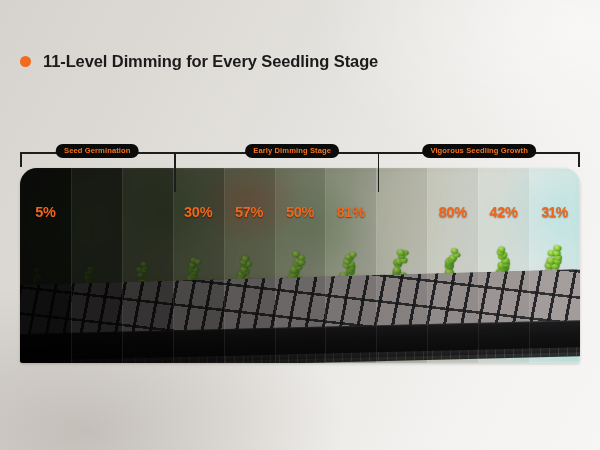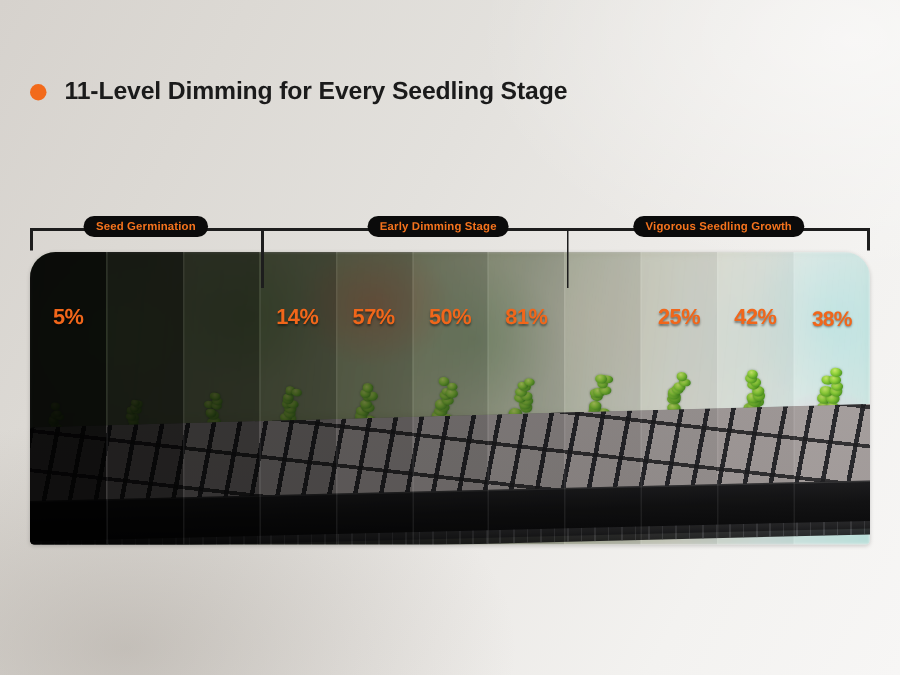--- a/index.html
+++ b/index.html
@@ -678,48 +678,48 @@
           <div class="pct">5%</div>
         </div>
         <div class="band b2">
           <div class="veil" style="opacity: 0.8;"></div>
         </div>
         <div class="band b3">
           <div class="veil" style="opacity: 0.67;"></div>
         </div>
         <div class="band b4">
           <div class="veil" style="opacity: 0.55;"></div>
-          <div class="pct">14%</div>
+          <div class="pct">30%</div>
         </div>
         <div class="band b5">
           <div class="veil" style="opacity: 0.44;"></div>
           <div class="pct">57%</div>
         </div>
         <div class="band b6">
           <div class="veil" style="opacity: 0.345;"></div>
           <div class="pct">50%</div>
         </div>
         <div class="band b7">
           <div class="veil" style="opacity: 0.255;"></div>
           <div class="pct">81%</div>
         </div>
         <div class="band b8">
           <div class="veil" style="opacity: 0.175;"></div>
         </div>
         <div class="band b9">
           <div class="veil" style="opacity: 0.105;"></div>
-          <div class="pct">25%</div>
+          <div class="pct">80%</div>
         </div>
         <div class="band b10">
           <div class="veil" style="opacity: 0.048;"></div>
           <div class="pct">42%</div>
         </div>
         <div class="band b11">
           <div class="veil" style="opacity: 0;"></div>
-          <div class="pct">38%</div>
+          <div class="pct">31%</div>
         </div>
       </div>
   </div>
 
   <div id="bracket">
       <div class="rule" style="left: 0px; width: 40.28px;"></div>
       <div class="rule" style="left: 114.28px; width: 39.72px;"></div>
       <div class="badge" style="left: 77.28px;">Seed Germination</div>
       <div class="rule" style="left: 154px; width: 72.16px;"></div>
       <div class="rule" style="left: 318.16px; width: 39.68px;"></div>

